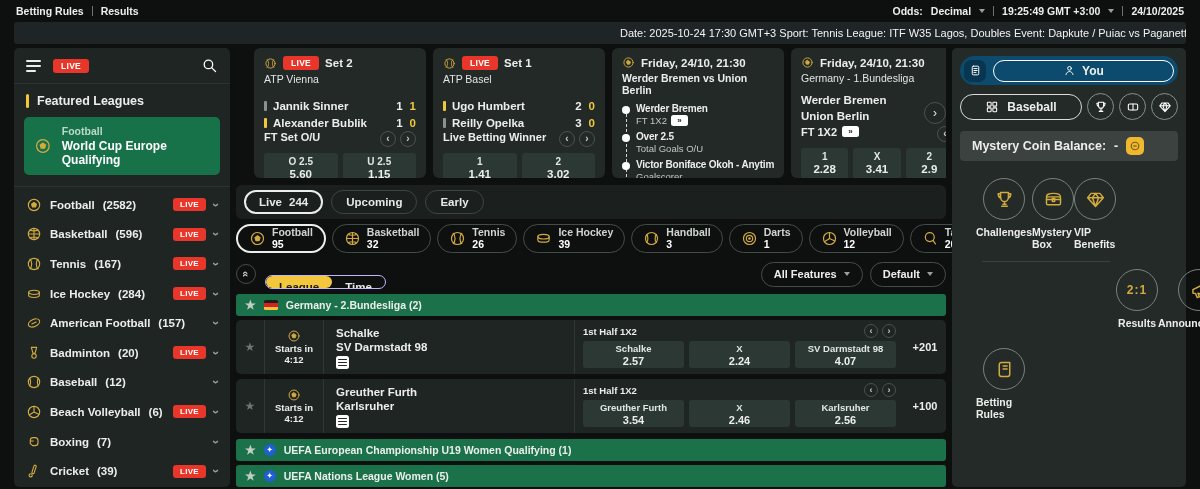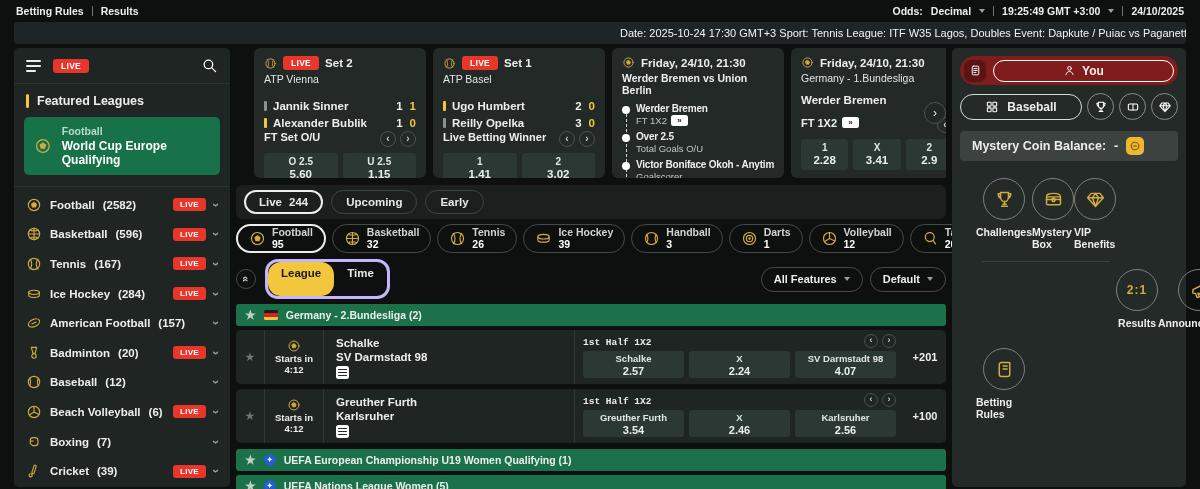--- a/index.html
+++ b/index.html
@@ -83,52 +83,52 @@
   .chips-row { display:flex; gap:6px; align-items:center; margin-bottom:6px; }
   .chip { border:1px solid #434d48; border-radius:15px; height:29px; display:flex; align-items:center; gap:6px; padding:0 11px; cursor:pointer; flex:none; }
   .chip.active { border:2px solid #eceeec; }
   .chip-txt { line-height:1.05; }
   .chip-lab { font-size:10.5px; font-weight:700; color:#cfd4d1; }
   .chip-cnt { font-size:10.5px; font-weight:700; color:#fff; }
   .chip-next { margin-left:auto; width:22px; height:22px; border:1px solid #434d48; border-radius:50%; text-align:center; line-height:20px; font-size:12px; color:#e6e9e7; cursor:pointer; flex:none; }
   .filter-row { display:flex; align-items:center; gap:9px; margin-bottom:5px; }
   .collapse-btn { width:20px; height:20px; border:1px solid #434d48; border-radius:50%; display:flex; align-items:center; justify-content:center; cursor:pointer; }
   .collapse-btn span { transform:rotate(90deg); font-size:11px; color:#c9cecb; font-weight:700; }
-  .toggle { display:flex; border:3px solid #c4b5fd; border-radius:13px; height:40px; overflow:hidden; }
+  .toggle { display:flex; border:1px solid #c4b5fd; border-radius:13px; height:14px; overflow:hidden;margin-top:16px; }
   .toggle-opt { padding:0 13px; line-height:23px; font-size:11.5px; font-weight:700; cursor:pointer; color:#e6e9e7; }
   .toggle-opt.active { background:#f3c73d; color:#181b1a; border-radius:13px; }
   .filter-right { margin-left:auto; display:flex; gap:7px; }
   .fpill { border:1px solid #434d48; border-radius:13px; height:25px; display:flex; align-items:center; gap:7px; padding:0 12px; font-size:11px; font-weight:700; cursor:pointer; }
 
   
   .league-bar { background:#1b7149; border-radius:3px; height:22px; display:flex; align-items:center; gap:8px; padding:0 9px; margin:4px 0; font-size:10.5px; font-weight:700; cursor:pointer; }
   .star { color:#c6cdc9; font-size:12px; }
   .star.dim { color:#6f7672; }
   .flag-de { width:14px; height:10px; border-radius:1.5px; overflow:hidden; display:flex; flex-direction:column; flex:none; }
   .flag-de i { flex:1; display:block; }
   .flag-de i:nth-child(1){background:#1d1d1d;} .flag-de i:nth-child(2){background:#d42222;} .flag-de i:nth-child(3){background:#f5c63c;}
   .uefa-dot { width:12px; height:12px; border-radius:50%; background:#1f5fd0; color:#fff; font-size:7px; line-height:12px; text-align:center; flex:none; }
   .match-row { background:#1f2523; border-radius:5px; display:flex; align-items:stretch; margin:0 0 5px 0; height:54px; }
   .m-star { width:28px; display:flex; align-items:center; justify-content:center; font-size:13px; cursor:pointer; }
   .m-time { width:60px; border-left:1px solid #303734; border-right:1px solid #303734; display:flex; flex-direction:column; align-items:center; justify-content:center; gap:0px; font-size:9.5px; font-weight:700; }
   .m-teams { flex:1; padding:5px 12px 4px 12px; display:flex; flex-direction:column; justify-content:center; font-size:11.5px; font-weight:700; line-height:14px; }
   .stats-badge { width:13px; height:13px; background:#fff; border-radius:2.5px; margin-top:2px; display:flex; flex-direction:column; justify-content:center; gap:1.5px; padding:0 2px; cursor:pointer; }
   .stats-badge i { height:1.5px; background:#242a27; display:block; border-radius:1px; }
   .m-market { width:330px; border-left:1px solid #303734; padding:4px 8px 6px 8px; display:flex; flex-direction:column; }
-  .m-mkt-head { display:flex; align-items:flex-end; font-size:9.5px; font-weight:700; margin-bottom:3px;font-family:Liberation Mono, monospace; }
+  .m-mkt-head { display:flex; align-items:center; font-size:9.5px; font-weight:700; margin-bottom:3px; }
   .m-mkt-head .navs { margin-left:auto; display:flex; gap:4px; }
   .navc.sm { width:14px; height:14px; font-size:9px; line-height:12px; }
   .m-odds { display:flex; gap:5px; flex:1; }
   .m-odd { flex:1; background:#2b3834; border-radius:3px; display:flex; flex-direction:column; align-items:center; justify-content:center; cursor:pointer; }
   .m-odd .odd-lab { font-size:9.5px; }
   .m-odd .odd-val { font-size:11px; }
   .m-more { width:42px; display:flex; align-items:center; justify-content:center; font-size:11px; font-weight:700; cursor:pointer; }
 
   
-  .rp-head { background:#7f1d1d; border-radius:15px; height:29px; display:flex; align-items:center; gap:7px; padding:0 4px; }
+  .rp-head { background:#0c4a6e; border-radius:15px; height:29px; display:flex; align-items:center; gap:7px; padding:0 4px; }
   .rp-doc { width:22px; height:22px; background:rgba(0,0,0,.28); border-radius:7px; display:flex; align-items:center; justify-content:center; cursor:pointer; }
   .you-pill { flex:1; height:22px; border:1.5px solid #fff; border-radius:12px; display:flex; align-items:center; justify-content:center; gap:6px; font-size:12px; font-weight:700; cursor:pointer; }
   .rp-row2 { display:flex; gap:5px; margin-top:8px; align-items:center; }
   .dash-pill { flex:1; height:26px; border:1.5px solid #d9dcdb; border-radius:14px; display:flex; align-items:center; justify-content:center; gap:8px; font-size:12px; font-weight:700; cursor:pointer; }
   .rp-circle { width:27px; height:27px; border:1.5px solid #8a918d; border-radius:50%; display:flex; align-items:center; justify-content:center; flex:none; cursor:pointer; }
   .balance-bar { margin-top:11px; background:#3c4240; border-radius:4px; height:30px; display:flex; align-items:center; gap:8px; padding:0 12px; font-size:12.5px; font-weight:700; }
   .coin { width:18px; height:18px; background:#f0b82f; border-radius:5px; display:flex; align-items:center; justify-content:center; }
   .tiles { display:grid; grid-template-columns:1fr 1fr 1fr 1fr 1fr; margin-top:8px;margin-left:16px; }
   .tile { display:flex; flex-direction:column; align-items:center; gap:6px; padding:9px 0 10px 0; cursor:pointer; }
   .tile-circle { width:42px; height:42px; border:1.5px solid #79817d; border-radius:50%; display:flex; align-items:center; justify-content:center; }
@@ -447,20 +447,21 @@
         <div class="fhead">
           <svg class="ic" width="13" height="13" viewBox="0 0 24 24">
               <circle cx="12" cy="12" r="8.5"></circle>
               <path d="M12 8.2l3.6 2.6-1.4 4.2h-4.4l-1.4-4.2z" fill="#d2ab3f"></path>
             </svg>
           <span>Friday, 24/10, 21:30</span>
         </div>
         <div class="fleague">Germany - 1.Bundesliga</div>
         <div class="fteams">
           <div class="fteam">Werder Bremen</div>
+          <div class="fteam">Union Berlin</div>
         </div>
         <div class="fmarket">
           <span>FT 1X2</span>
           <span class="wbadge" style="margin-left:5px;">»</span>
           <span class="navs">
               <span class="navc">‹</span>
             </span>
         </div>
         <div class="fodds">
           <div class="odd-btn">

